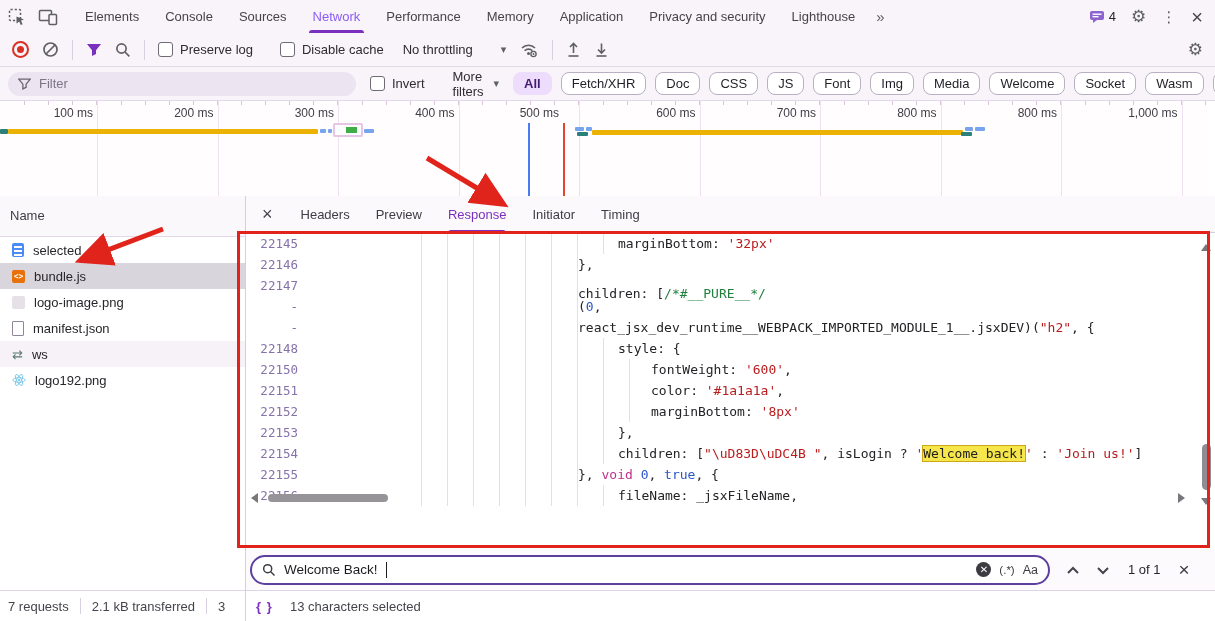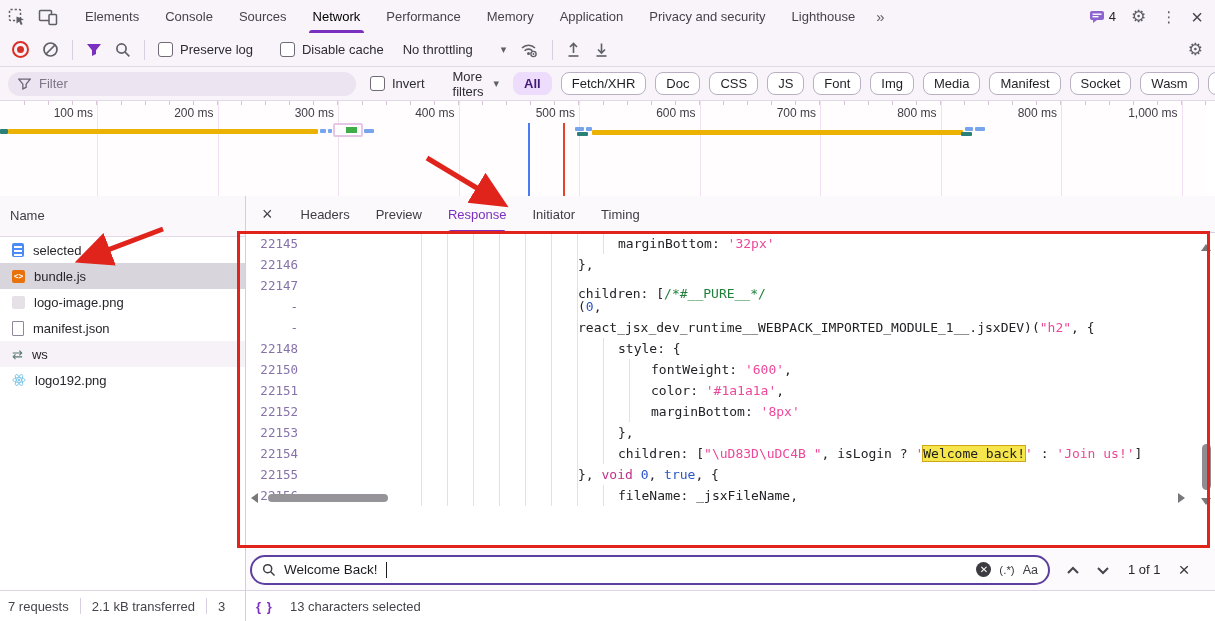--- a/index.html
+++ b/index.html
@@ -2,21 +2,21 @@
 <html><head>
 <meta charset="utf-8">
 <style>
   html,body{margin:0;padding:0;background:#fff}
   #app{position:relative;width:1215px;height:621px;background:#fff;overflow:hidden;
        font-family:"Liberation Sans",sans-serif;color:#28262b}
   
   #row1{position:absolute;top:0;left:0;width:1215px;height:33px;background:#f8f4fa;display:flex;align-items:center;padding-left:8px;box-sizing:border-box}
   .titool{display:flex;align-items:center;gap:12px;margin-right:14px}
   .dtab{padding:0 13px;font-size:13px;color:#47434c;height:33px;line-height:33px;position:relative;white-space:nowrap}
-  .dtab.sel{color:#000000}
+  .dtab.sel{color:#8b5cf6}
   .dtab.sel::after{content:'';position:absolute;left:9px;right:9px;bottom:0;height:3px;border-radius:3px 3px 0 0;background:#7b2fbe}
   #row1-right{margin-left:auto;display:flex;align-items:center;gap:15px;padding-right:12px}
   .glyph{color:#5f5f66;font-size:16px;line-height:16px}
   .issues{display:flex;align-items:center;gap:4px;font-size:13px;color:#28262b}
   
   #row2{position:absolute;top:33px;left:0;width:1215px;height:34px;background:#f8f4fa;border-bottom:1px solid #e1d8e8;display:flex;align-items:center;gap:13px;padding-left:12px;box-sizing:border-box}
   .vsep{width:1px;height:20px;background:#d9cfe2}
   .cb{display:flex;gap:7px;align-items:center;font-size:13px;color:#2e2b33}
   .cbx{width:13px;height:13px;border:1.5px solid #6f6a76;border-radius:3px;background:#fff;flex:0 0 auto}
   .rec{width:13px;height:13px;border:2.5px solid #d93025;border-radius:50%;position:relative}
@@ -59,21 +59,21 @@
   .dtl{font-size:13px;color:#3f3c44;height:37px;line-height:37px;position:relative;white-space:nowrap}
   .dtl.sel{color:#7b2fbe}
   .dtl.sel::after{content:'';position:absolute;left:0;right:0;bottom:0;height:3px;border-radius:3px 3px 0 0;background:#7b2fbe}
   .dclose{font-size:18px;color:#47434c;margin-right:2px;line-height:18px}
   
   #codearea{position:absolute;left:0;top:37px;width:950px;height:316px;background:#fff;font-family:"DejaVu Sans Mono",monospace;overflow:hidden}
   .cl{position:relative;height:21px}
   .ln{position:absolute;left:0;top:0;width:52px;text-align:right;color:#8672aa;font-size:12.5px;line-height:21px}
   .guides{position:absolute;left:175px;top:0;height:21px;background-image:repeating-linear-gradient(to right,#ecd9ec 0 1px,transparent 1px 26px)}
   .ct{position:absolute;top:0;font-size:13px;line-height:21px;white-space:pre;color:#232327}
-  .tk-s{color:#ec4899}.tk-n{color:#2a56c6}.tk-k{color:#c22f87}.tk-c{color:#21803c}
+  .tk-s{color:#b91c1c}.tk-n{color:#2a56c6}.tk-k{color:#c22f87}.tk-c{color:#21803c}
   .tk-hl{background:#f6e64b;box-shadow:0 0 0 1px #cda715;color:#202020}
   
   #hscroll{position:absolute;left:2px;top:295px;width:940px;height:14px}
   .tri{width:0;height:0;position:absolute}
   .tri.l{border-top:5px solid transparent;border-bottom:5px solid transparent;border-right:7px solid #77777c;left:3px;top:2px}
   .tri.r{border-top:5px solid transparent;border-bottom:5px solid transparent;border-left:7px solid #77777c;right:3px;top:2px}
   #hthumb{position:absolute;left:20px;top:3px;width:120px;height:8px;border-radius:4px;background:#969399}
   #vscroll{position:absolute;right:3px;top:40px;width:11px;height:280px}
   .tri.u{border-left:5px solid transparent;border-right:5px solid transparent;border-bottom:7px solid #77777c;left:0;top:8px}
   .tri.d{border-left:5px solid transparent;border-right:5px solid transparent;border-top:7px solid #77777c;left:0;top:262px}
@@ -221,21 +221,21 @@
     </span>
     <span id="typepills">
         <span class="tp sel">All</span>
         <span class="tp">Fetch/XHR</span>
         <span class="tp">Doc</span>
         <span class="tp">CSS</span>
         <span class="tp">JS</span>
         <span class="tp">Font</span>
         <span class="tp">Img</span>
         <span class="tp">Media</span>
-        <span class="tp">Manifest</span>
+        <span class="tp">Welcome</span>
         <span class="tp">Socket</span>
         <span class="tp">Wasm</span>
         <span class="tp">Other</span>
       </span>
   </div>
 
   <div id="timeline">
       <span class="mt" style="left: 24.1px;"></span>
       <span class="mt" style="left: 48.2px;"></span>
       <span class="mt" style="left: 72.3px;"></span>
@@ -288,21 +288,21 @@
       <span class="mt" style="left: 1205px;"></span>
       <span class="gl" style="left: 97px;"></span>
       <span class="tick" style="left: -17px;">100 ms</span>
       <span class="gl" style="left: 217.5px;"></span>
       <span class="tick" style="left: 103.5px;">200 ms</span>
       <span class="gl" style="left: 338px;"></span>
       <span class="tick" style="left: 224px;">300 ms</span>
       <span class="gl" style="left: 458.5px;"></span>
       <span class="tick" style="left: 344.5px;">400 ms</span>
       <span class="gl" style="left: 579px;"></span>
-      <span class="tick" style="left: 465px;">500 ms</span>
+      <span class="tick" style="left: 449px;">500 ms</span>
       <span class="gl" style="left: 699.5px;"></span>
       <span class="tick" style="left: 585.5px;">600 ms</span>
       <span class="gl" style="left: 820px;"></span>
       <span class="tick" style="left: 706px;">700 ms</span>
       <span class="gl" style="left: 940.5px;"></span>
       <span class="tick" style="left: 826.5px;">800 ms</span>
       <span class="gl" style="left: 1061px;"></span>
       <span class="tick" style="left: 947px;">800 ms</span>
       <span class="gl" style="left: 1181.5px;"></span>
       <span class="tick" style="left: 1067.5px;">1,000 ms</span>

